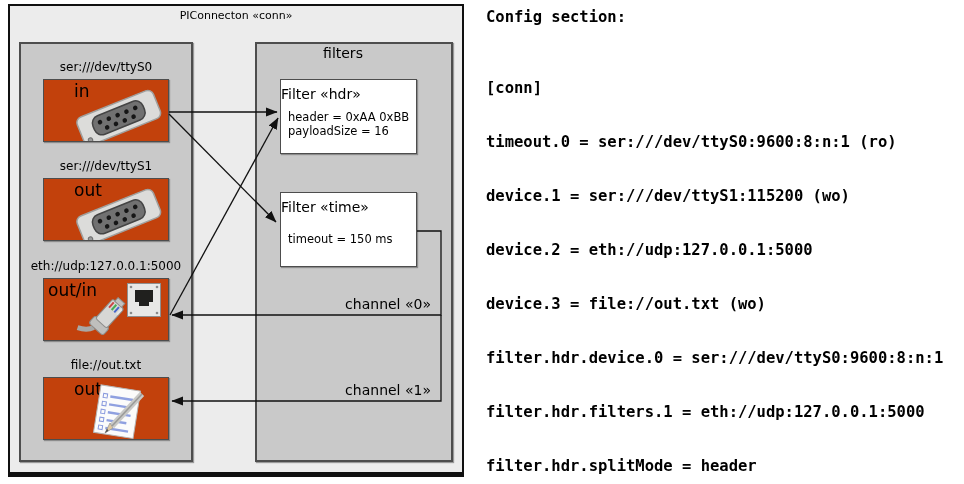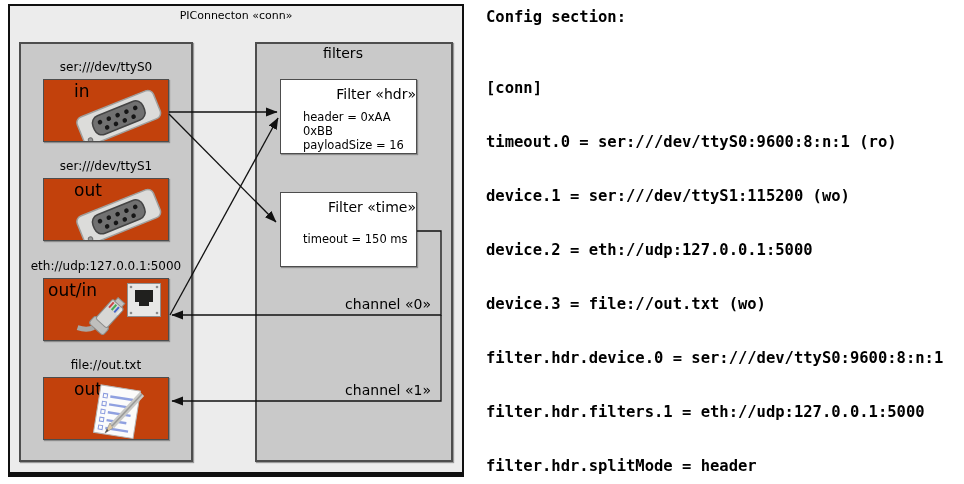--- a/index.html
+++ b/index.html
@@ -33,22 +33,22 @@
   .dev-box {
     position:absolute; left:43px; width:126px; height:63px; background:#c2410c;
     border:1.5px solid #4d4d4d; box-shadow:1px 1px 1px rgba(0,0,0,0.3);
   }
   .dev-mode { position:absolute; font-size:17px; line-height:20px; }
   .dev-icon { position:absolute; }
   .filter-box {
     position:absolute; left:280px; width:137px; height:75px; background:#ffffff;
     border:1.5px solid #4d4d4d; box-shadow:1px 1px 1px rgba(0,0,0,0.3);
   }
-  .filter-name { text-align:right; font-size:14px; margin-top:6px;padding-left:39px; }
-  .filter-props { margin:8px 0 0 22px; font-size:11.5px; line-height:14px; }
+  .filter-name { text-align:left; font-size:14px; margin-top:6px; }
+  .filter-props { margin:8px 0 0 7px; font-size:11.5px; line-height:14px; }
   .filter-box.time .filter-props { margin-top:17px; }
   .channel-label {
     position:absolute; left:296px; width:135px; text-align:right; font-size:14px;
   }
   .overlay { position:absolute; left:0; top:0; width:470px; height:484px; pointer-events:none; }
   
   .config-section {
     position:absolute; left:486px; top:8px;
     font-family:"DejaVu Sans Mono","Liberation Mono",monospace;
     font-weight:bold; font-size:15.5px; color:#000;

